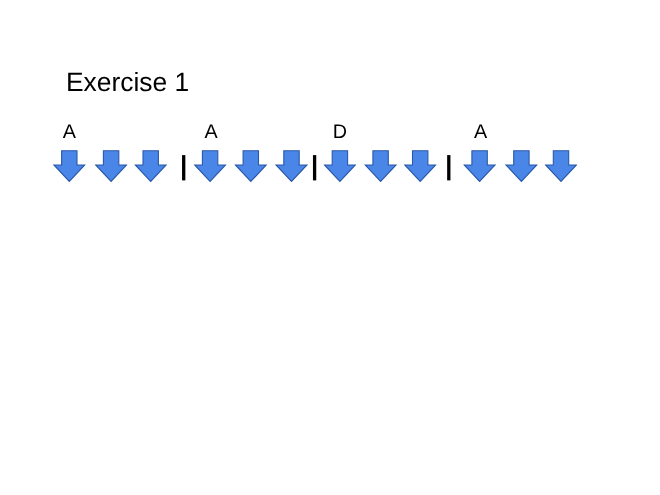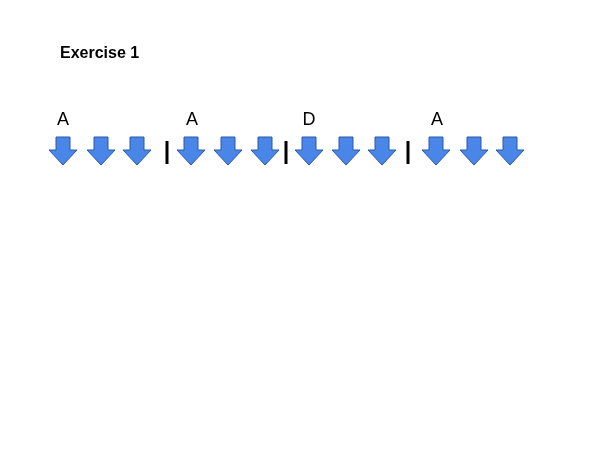--- a/index.html
+++ b/index.html
@@ -1,18 +1,18 @@
 <!DOCTYPE html>
 <html><head>
   <meta charset="utf-8">
   <style>
     html, body { margin: 0; padding: 0; background: #ffffff; }
     body { width: 600px; height: 450px; position: relative; overflow: hidden;
            font-family: "Liberation Sans", sans-serif; color: #000; }
-    .title { position: absolute; left: 60px; top: 44px; font-size: 16px; font-weight: bold; }
+    .title { position: absolute; left: 60px; top: 62px; font-size: 24px; font-weight: normal; }
     .label { position: absolute; top: 109px; font-size: 18px; transform: translateX(-50%); }
     .arrow { position: absolute; top: 136px; width: 30px; height: 30px; transform: translateX(-50%); }
     .sep { position: absolute; top: 141px; width: 3px; height: 23px; background: #000; transform: translateX(-50%); }
   </style>
 </head>
 <body>
 
 <div>
   <div class="title">Exercise 1</div>
   <div id="content">

